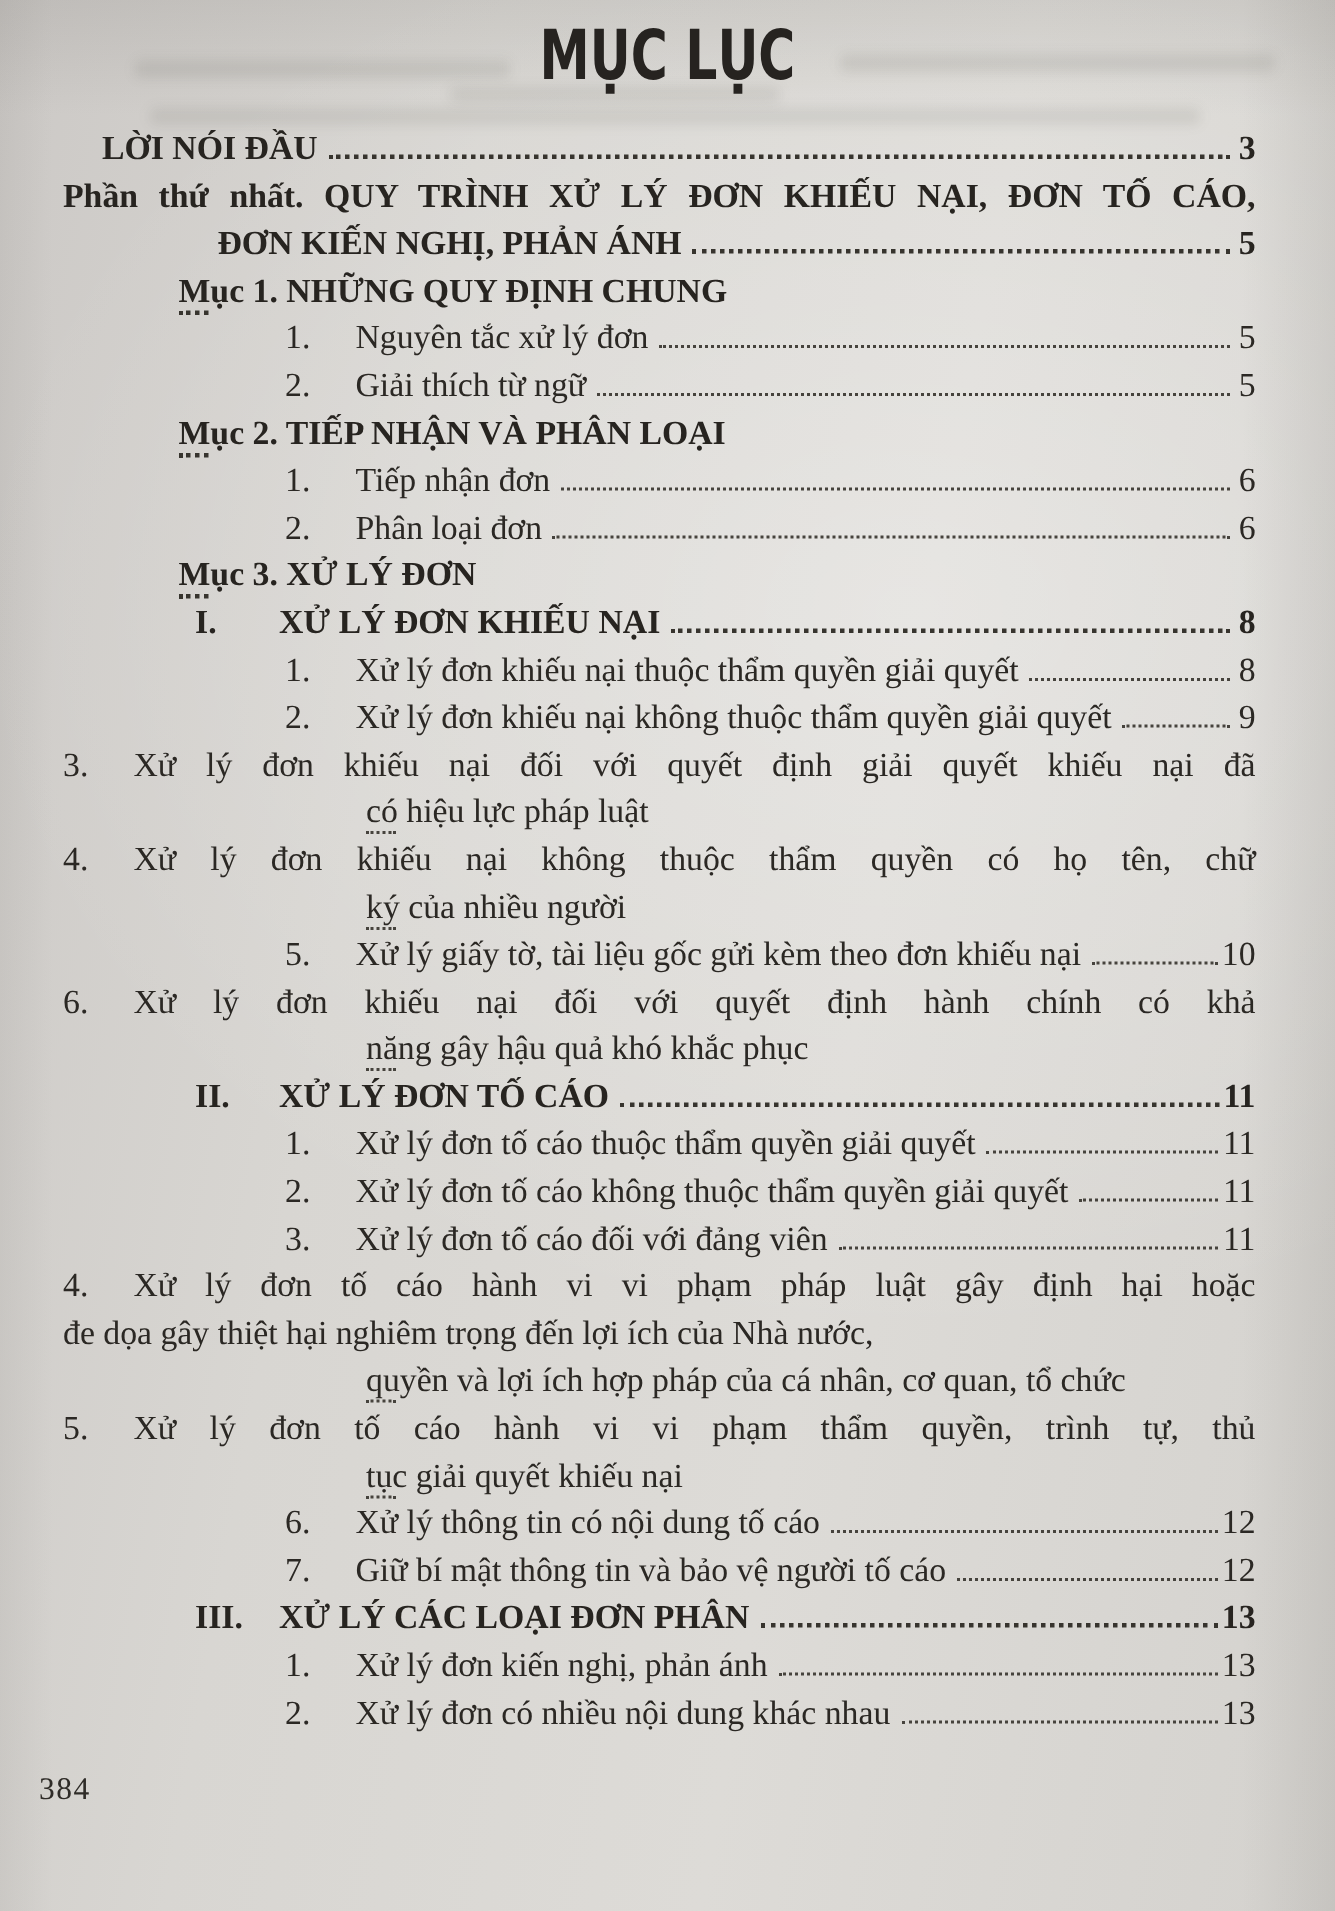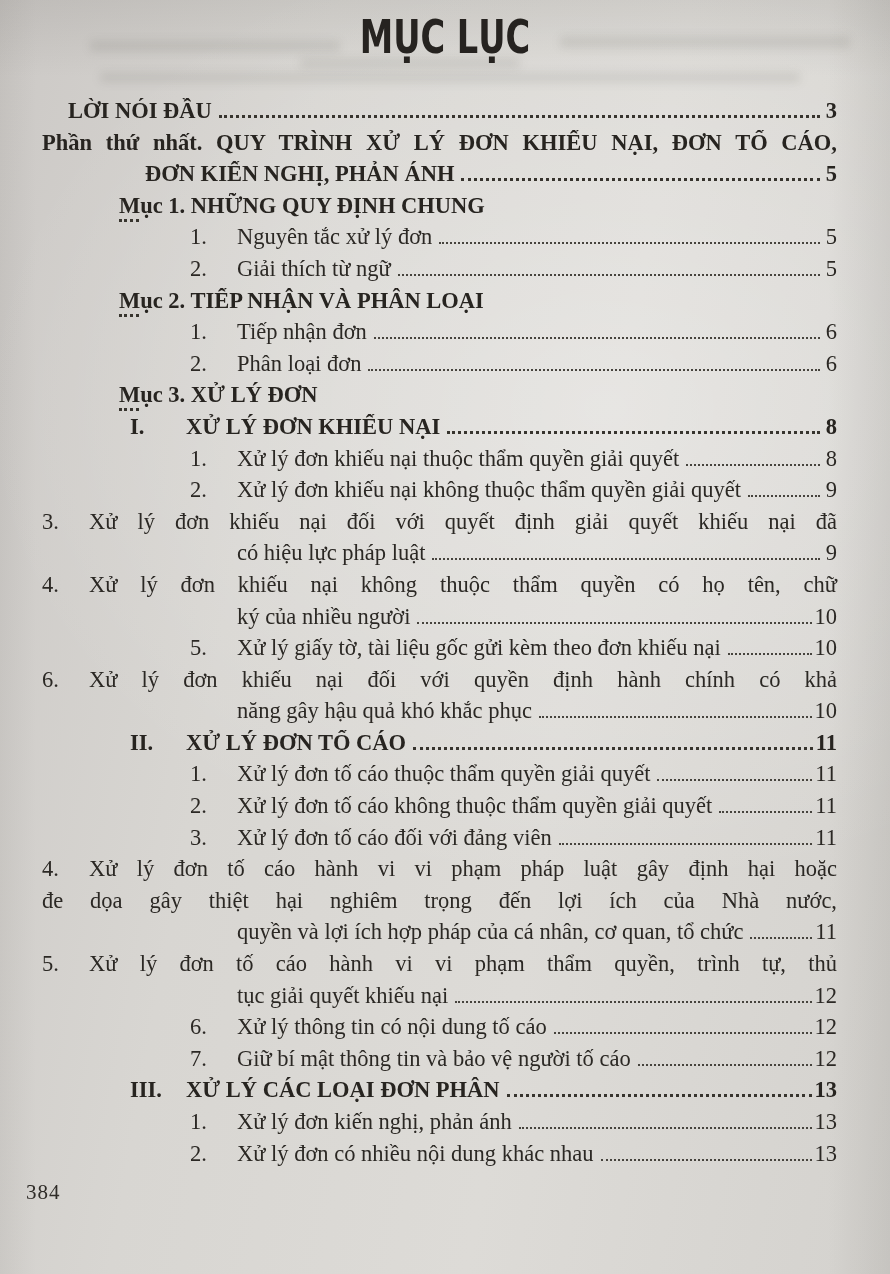--- a/index.html
+++ b/index.html
@@ -35,40 +35,40 @@
   .title-inner {
     display: inline-block;
     font-family: "DejaVu Sans", sans-serif;
     font-weight: 900;
     font-size: 41px;
     color: #262320;
     letter-spacing: 0px;
     transform: scaleX(0.82) scaleY(1.12);
     transform-origin: center top;
   }
-  .toc { margin-top: 36px; }
+  .toc { margin-top: 24px; }
   .row {
     display: flex;
     align-items: baseline;
     height: 31.6px;
     padding-right: 53px;
     font-size: 22.5px;
     overflow: hidden;
     white-space: nowrap;
   }
   .row.b { font-weight: bold; color: #272420; }
   .main  { padding-left: 68px; }
   .part  { padding-left: 68px; }
   .part2 { padding-left: 145px; }
   .muc   { padding-left: 112px; flex-direction: column; }
   .roman { padding-left: 130px; }
   .roman .prefix { min-width: 56px; }
   .item  { padding-left: 190px; }
   .item .prefix  { min-width: 47px; }
-  .cont  { padding-left: 237px; }
+  .cont  { padding-left: 237px; flex-direction: column; }
   .justify { white-space: normal; padding-left: 42px; }
   .justify .text {
     flex: 1;
     text-align: justify;
     text-align-last: justify;
   }
   .prefix { display: inline-block; }
   .text { display: inline-block; }
   .leader {
     flex: 1;
@@ -197,21 +197,21 @@
         <span class="pagenum">10</span>
       </div>
       <div class="row item">
         <span class="prefix">5.</span>
         <span class="text">Xử lý giấy tờ, tài liệu gốc gửi kèm theo đơn khiếu nại</span>
         <span class="leader"></span>
         <span class="pagenum">10</span>
       </div>
       <div class="row item justify">
         <span class="prefix">6.</span>
-        <span class="text">Xử lý đơn khiếu nại đối với quyền định hành chính có khả</span>
+        <span class="text">Xử lý đơn khiếu nại đối với quyết định hành chính có khả</span>
       </div>
       <div class="row cont">
         <span class="text">năng gây hậu quả khó khắc phục</span>
         <span class="leader"></span>
         <span class="pagenum">10</span>
       </div>
       <div class="row roman b">
         <span class="prefix">II.</span>
         <span class="text">XỬ LÝ ĐƠN TỐ CÁO</span>
         <span class="leader"></span>

